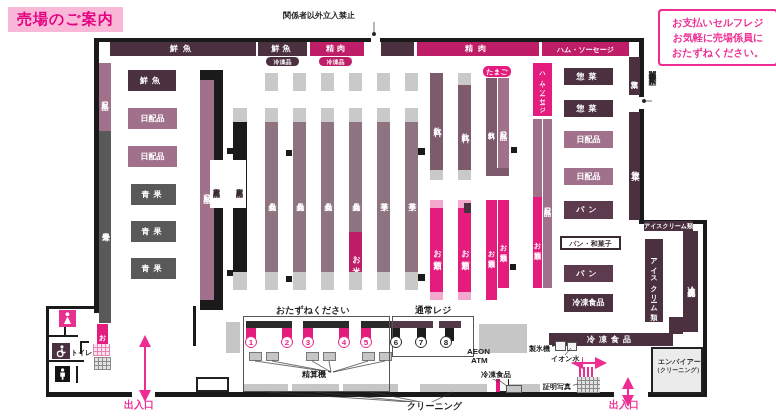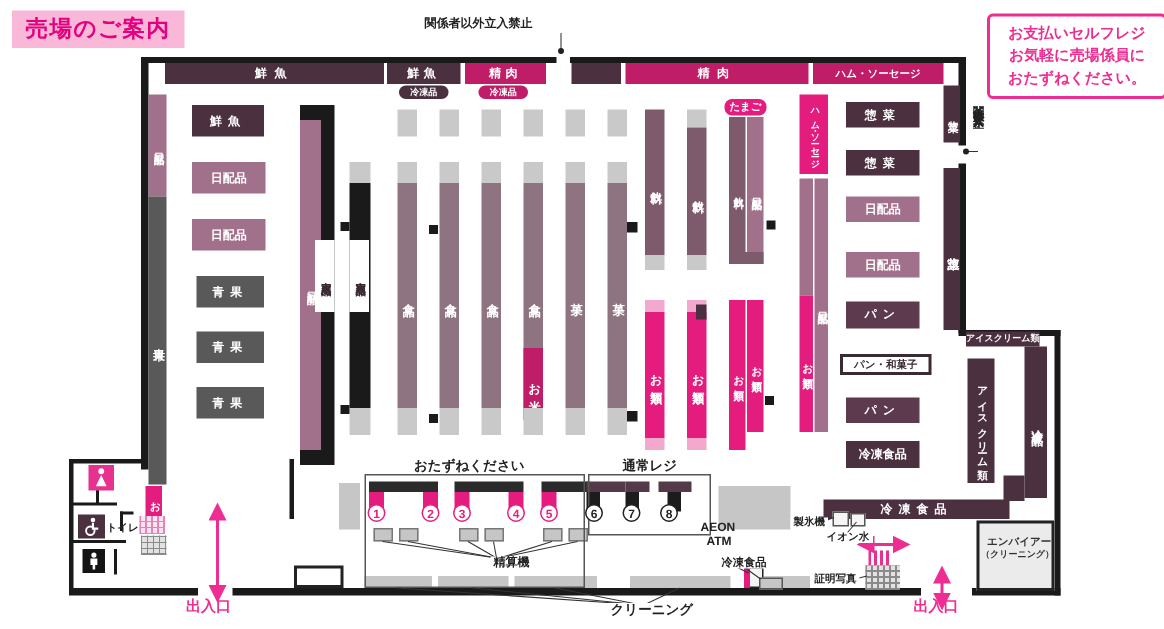--- a/index.html
+++ b/index.html
@@ -218,21 +218,21 @@
       <circle cx="374" cy="34" r="2" fill="#222"></circle>
       <circle cx="644" cy="101" r="2" fill="#222"></circle>
       <line x1="145" y1="341" x2="145" y2="396" stroke="#ee2d92" stroke-width="2" marker-start="url(#ah)" marker-end="url(#ah)"></line>
       <line x1="628" y1="383" x2="628" y2="401" stroke="#ee2d92" stroke-width="2" marker-start="url(#ah)" marker-end="url(#ah)"></line>
       <line x1="577" y1="363" x2="601" y2="363" stroke="#ee2d92" stroke-width="2" marker-start="url(#ah)" marker-end="url(#ah)"></line>
     </svg>
     <div class="txt" style="left: 283px; top: 12px; font-size: 8px; color: rgb(34, 34, 34);">関係者以外立入禁止</div>
     <div class="txt v" style="left: 648px; top: 64px; font-size: 7.5px; color: rgb(34, 34, 34);">関係者以外立入禁止</div>
     <div class="txt bgw" style="left: 274px; top: 306px; font-size: 9px; color: rgb(34, 34, 34);">おたずねください</div>
     <div class="txt bgw" style="left: 413px; top: 306px; font-size: 9px; color: rgb(34, 34, 34);">通常レジ</div>
-    <div class="txt bgw" style="left: 327px; top: 371px; font-size: 8px; color: rgb(34, 34, 34); font-family: Liberation Serif, serif;">精算機</div>
+    <div class="txt bgw" style="left: 300px; top: 371px; font-size: 8px; color: rgb(34, 34, 34); font-family: Liberation Serif, serif;">精算機</div>
     <div class="txt bgw" style="left: 405px; top: 402px; font-size: 9px; color: rgb(34, 34, 34);">クリーニング</div>
     <div class="txt" style="left: 467px; top: 348px; font-size: 8px; color: rgb(34, 34, 34);">AEON</div>
     <div class="txt" style="left: 471px; top: 357px; font-size: 8px; color: rgb(34, 34, 34);">ATM</div>
     <div class="txt bgw" style="left: 479px; top: 371px; font-size: 7.5px; color: rgb(34, 34, 34);">冷凍食品</div>
     <div class="txt bgw" style="left: 527px; top: 345px; font-size: 7px; color: rgb(34, 34, 34);">製氷機</div>
     <div class="txt bgw" style="left: 549px; top: 355px; font-size: 7px; color: rgb(34, 34, 34);">イオン水</div>
     <div class="txt bgw" style="left: 541px; top: 383px; font-size: 7px; color: rgb(34, 34, 34);">証明写真</div>
     <div class="txt" style="left: 71px; top: 349px; font-size: 7px; color: rgb(34, 34, 34);">トイレ</div>
     <div class="txt" style="left: 124px; top: 400px; font-size: 10px; color: rgb(238, 45, 146);">出入口</div>
     <div class="txt" style="left: 609px; top: 400px; font-size: 10px; color: rgb(238, 45, 146);">出入口</div>

